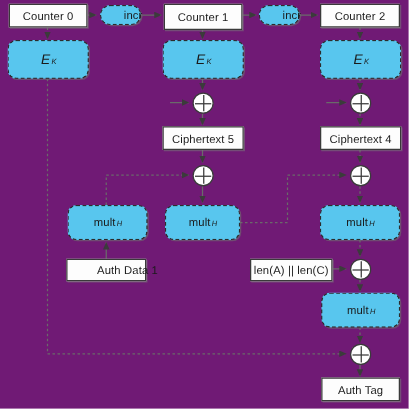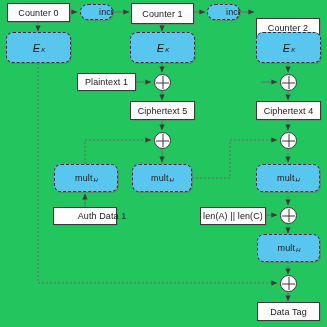--- a/index.html
+++ b/index.html
@@ -4,21 +4,21 @@
 <style>
   html, body {
     margin: 0;
     padding: 0;
     background: #ffffff;
   }
   #diagram {
     position: relative;
     width: 327px;
     height: 327px;
-    background: #22c55e;
+    background: #701a75;
     font-family: "Liberation Sans", sans-serif;
     overflow: hidden;
   }
   #wires {
     position: absolute;
     left: 0; top: 0;
     width: 327px; height: 327px;
   }
   .node {
     position: absolute;
@@ -152,40 +152,37 @@
   </div>
   <div class="node op pill" style="left:80px; top:4px; width:33px; height:16px;">
     <span>incr</span>
   </div>
   <div class="node box" style="left:131px; top:3px; width:63px; height:21px;">
     <span>Counter 1</span>
   </div>
   <div class="node op pill" style="left:207px; top:4px; width:33px; height:16px;">
     <span>incr</span>
   </div>
-  <div class="node box" style="left:256px; top:18px; width:64px; height:19px;">
+  <div class="node box" style="left:256px; top:3px; width:64px; height:19px;">
     <span>Counter 2</span>
   </div>
 
   <div class="node op" style="left:6px;  top:32px; width:65px; height:31px;">
     <span class="ek">E</span>
       <span class="sub">K</span>
   </div>
   <div class="node op" style="left:130px; top:32px; width:65px; height:31px;">
     <span class="ek">E</span>
       <span class="sub">K</span>
   </div>
   <div class="node op" style="left:256px; top:32px; width:65px; height:31px;">
     <span class="ek">E</span>
       <span class="sub">K</span>
   </div>
 
-  <div class="node box" style="left:77px;  top:73px; width:59px; height:18px;">
-    <span>Plaintext 1</span>
-  </div>
 
   <div class="xor" style="left:154px; top:74px;"></div>
   <div class="xor" style="left:280px; top:74px;"></div>
 
   <div class="node box" style="left:130px; top:101px; width:65px; height:19px;">
     <span>Ciphertext 5</span>
   </div>
   <div class="node box" style="left:256px; top:101px; width:65px; height:19px;">
     <span>Ciphertext 4</span>
   </div>
@@ -216,16 +213,16 @@
   <div class="xor" style="left:280px; top:207px;"></div>
 
   <div class="node op" style="left:257px; top:234px; width:63px; height:28px;">
     <span>mult</span>
       <span class="sub">H</span>
   </div>
 
   <div class="xor" style="left:280px; top:275px;"></div>
 
   <div class="node box" style="left:257px; top:302px; width:63px; height:19px;">
-    <span>Data Tag</span>
+    <span>Auth Tag</span>
   </div>
 
 </div>
 
 </body></html>

